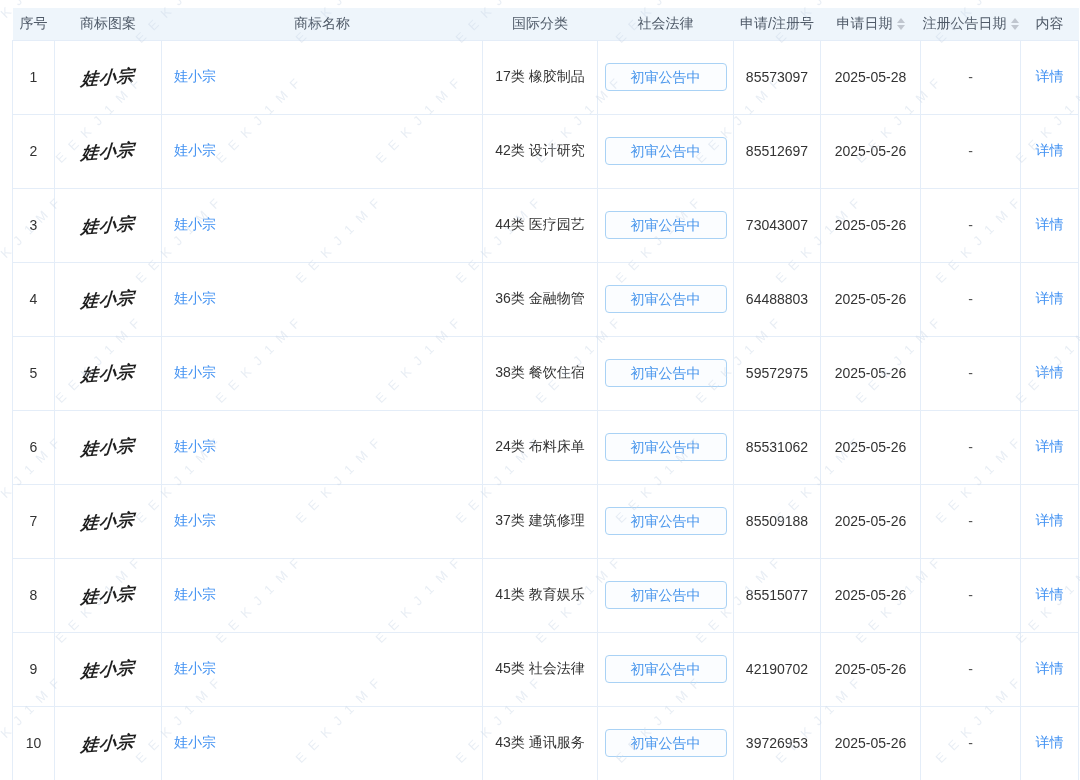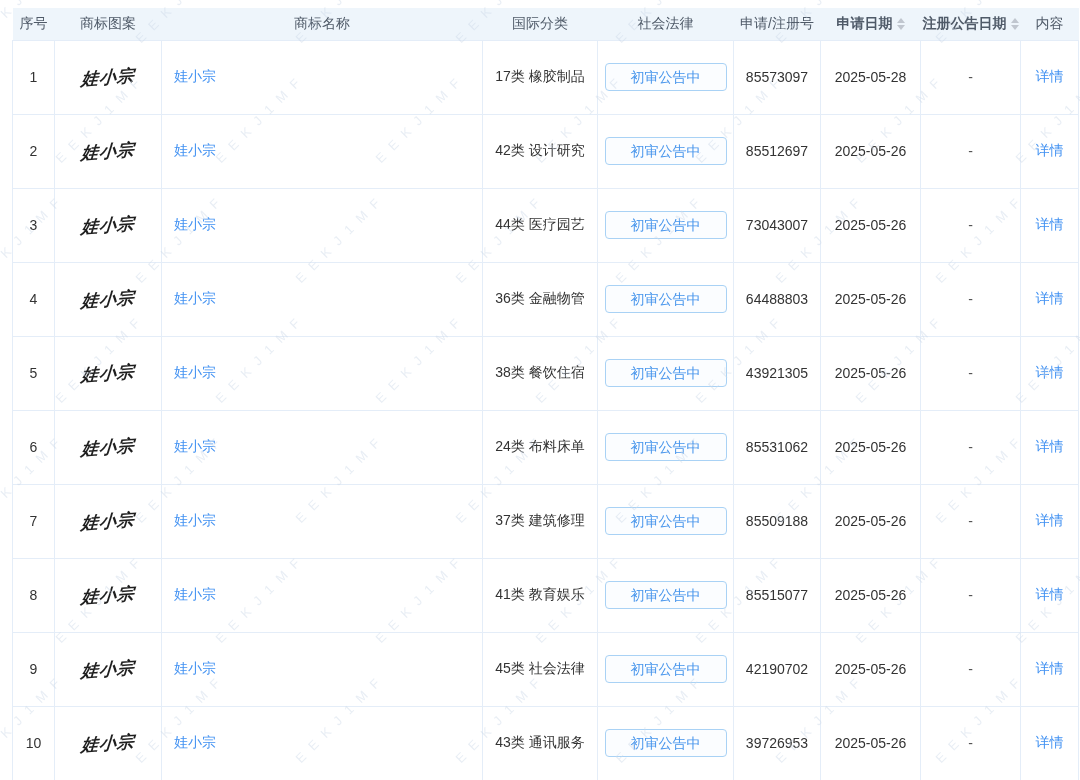--- a/index.html
+++ b/index.html
@@ -21,21 +21,21 @@
     background: #eef5fb;
     height: 32px;
     font-weight: 400;
     font-size: 14px;
     color: #4f5a68;
     text-align: center;
     padding: 0 2px;
     border: none;
     white-space: nowrap;
   }
-  thead th.sortable { cursor: pointer; font-weight: bold; }
+  thead th.sortable { cursor: pointer; }
   tbody td {
     height: 74px;
     border: 1px solid #e4edf8;
     font-size: 14px;
     color: #333333;
     text-align: center;
     padding: 0 4px;
     background: transparent;
     white-space: nowrap;
   }
@@ -186,21 +186,21 @@
           <td class="muted-dash">-</td>
           <td><a class="link">详情</a></td>
         </tr>
 
         <tr>
           <td>5</td>
           <td><span class="logo-text">娃小宗</span></td>
           <td class="cell-name"><a class="link">娃小宗</a></td>
           <td>38类 餐饮住宿</td>
           <td><span class="status-badge">初审公告中</span></td>
-          <td>43921305</td>
+          <td>59572975</td>
           <td>2025-05-26</td>
           <td class="muted-dash">-</td>
           <td><a class="link">详情</a></td>
         </tr>
 
         <tr>
           <td>6</td>
           <td><span class="logo-text">娃小宗</span></td>
           <td class="cell-name"><a class="link">娃小宗</a></td>
           <td>24类 布料床单</td>

